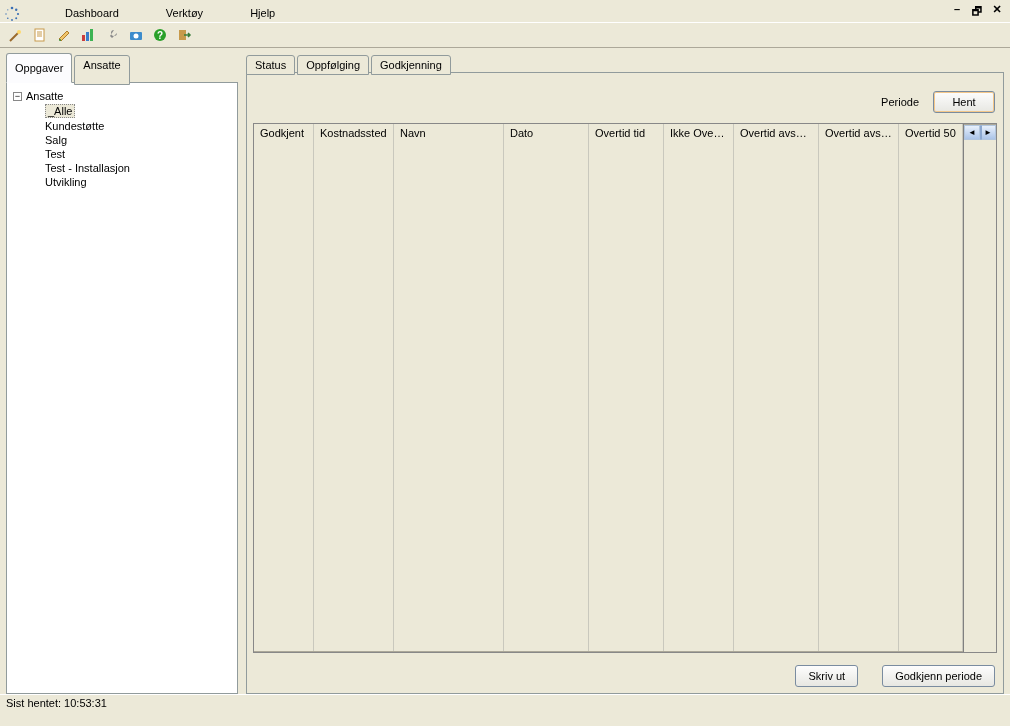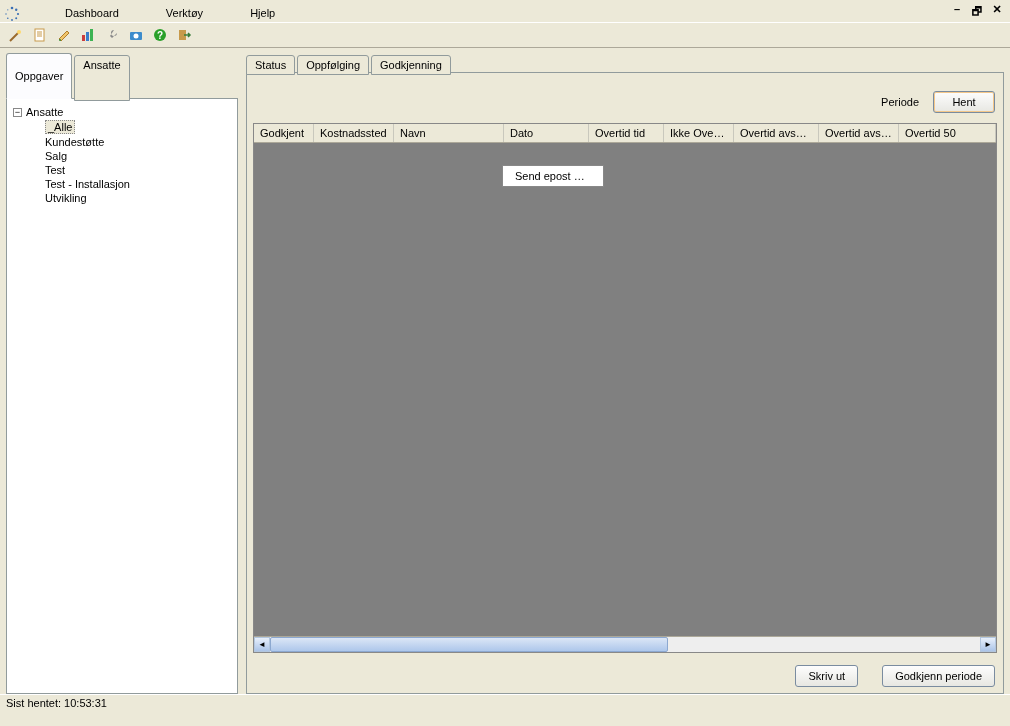--- a/index.html
+++ b/index.html
@@ -94,21 +94,21 @@
     padding:3px 8px;
     cursor:default;
     position:relative;
     top:2px;
     font-size:11px;
   }
   .tab.active {
     background:#fcfcfe;
     border-bottom:1px solid #fcfcfe;
     top:0;
-    padding:16px 8px;
+    padding:8px 8px;
   }
   .tab.active.orange-top::before {
     content:"";
     position:absolute;
     left:0; right:0; top:-1px;
     height:2px;
     background:#f1a049;
     border-top-left-radius:3px;
     border-top-right-radius:3px;
   }
@@ -186,21 +186,21 @@
   }
   .btn.highlight {
     box-shadow: inset 0 0 0 1px #f4c789;
   }
   
   .grid-container {
     flex:1;
     margin:0 6px 4px 6px;
     border:1px solid #888;
     display:flex;
-    flex-direction:column;
+    flex-direction:row;
     min-height:0;
     position:relative;
   }
   .grid-header {
     display:flex;
     background:#ece9d8;
     border-bottom:1px solid #aca899;
   }
   .gh-cell {
     padding:3px 6px;

